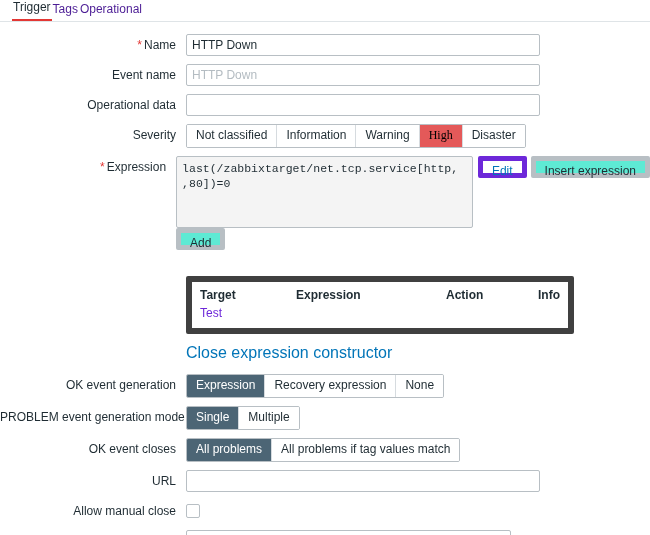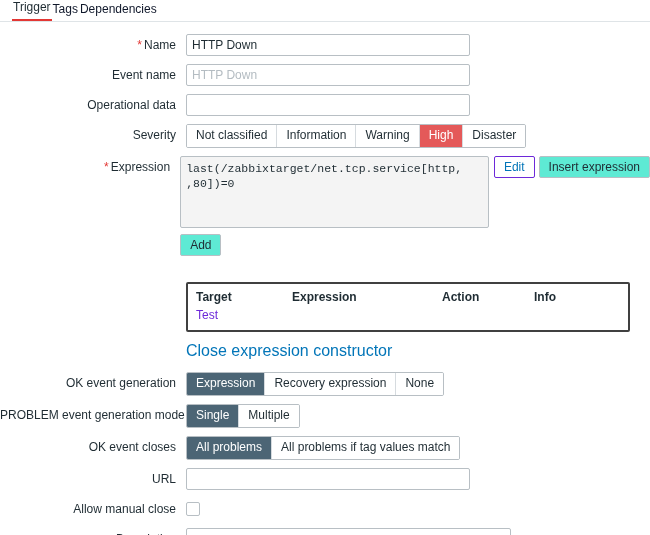--- a/index.html
+++ b/index.html
@@ -20,21 +20,21 @@
   .tabs {
     display: flex;
     align-items: flex-end;
     padding: 0 12px;
     height: 22px;
     border-bottom: 1px solid #dfe4e7;
     box-sizing: border-box;
   }
   .tab {
     font-size: 12px;
-    color: #0f172a;
+    color: #4c1d95;
     line-height: 20px;
     padding: 0 1px 2px 1px;
     cursor: pointer;
     white-space: nowrap;
   }
   .tab.active {
     color: #1f2c33;
     border-bottom: 2px solid #e33734;
   }
 
@@ -70,21 +70,21 @@
   input[type="text"] {
     font-family: "Liberation Sans", sans-serif;
     font-size: 12px;
     color: #1f2c33;
     height: 22px;
     box-sizing: border-box;
     border: 1px solid #b8bfc4;
     border-radius: 2px;
     padding: 0 5px;
     background: #fff;
-    width: 284px;
+    width: 354px;
     outline: none;
   }
   input[type="text"]::placeholder {
     color: #b4bcc2;
   }
   textarea {
     font-family: "Liberation Mono", monospace;
     font-size: 11.5px;
     color: #1f2c33;
     border: 1px solid #b8bfc4;
@@ -127,33 +127,34 @@
     cursor: pointer;
     white-space: nowrap;
   }
   .seg .opt:last-child { border-right: none; }
   .seg .opt.sel-grey {
     background: #4c6575;
     color: #ffffff;
   }
   .seg .opt.sel-red {
     background: #e45959;
-    color: #ffffff;
+    color: #000000;
+    font-family: Liberation Serif, serif;
   }
 
   
   .btn {
     display: inline-block;
     font-family: "Liberation Sans", sans-serif;
     font-size: 12px;
     line-height: 20px;
     height: 22px;
     box-sizing: border-box;
     padding: 0 9px;
-    border: 1px solid #6d28d9;
+    border: 5px solid #6d28d9;
     border-radius: 2px;
     background: #ffffff;
     color: #0275b8;
     cursor: pointer;
     white-space: nowrap;
   }
   .btn-grey {
     border-color: #b8bfc4;
     color: #1f2c33;
     background: #5eead4;
@@ -162,27 +163,26 @@
     display: flex;
     gap: 4px;
     margin-left: 5px;
     align-items: flex-start;
   }
   .expr-wrap {
     display: flex;
     align-items: flex-start;
   }
   .add-row {
-    margin-top: 6px;
   }
 
   
   .expr-table {
-    width: 444px;
-    border: 2px solid #404040;
+    width: 388px;
+    border: 6px solid #404040;
     border-radius: 2px;
     box-sizing: border-box;
     font-size: 12px;
     margin-top: 4px;
   }
   .expr-table .thead,
   .expr-table .trow {
     display: flex;
     padding: 4px 8px;
   }
@@ -225,21 +225,21 @@
     margin-top: 4px;
     cursor: pointer;
   }
 </style>
 </head>
 <body>
 
 <div class="tabs">
   <div class="tab active">Trigger</div>
   <div class="tab">Tags</div>
-  <div class="tab">Dependencies</div>
+  <div class="tab">Operational</div>
 </div>
 
 <div class="form">
 
   <div class="row">
     <div class="label"><span class="req">*</span><span>Name</span></div>
     <div class="field">
       <input type="text" value="HTTP Down" style="">
     </div>
   </div>

